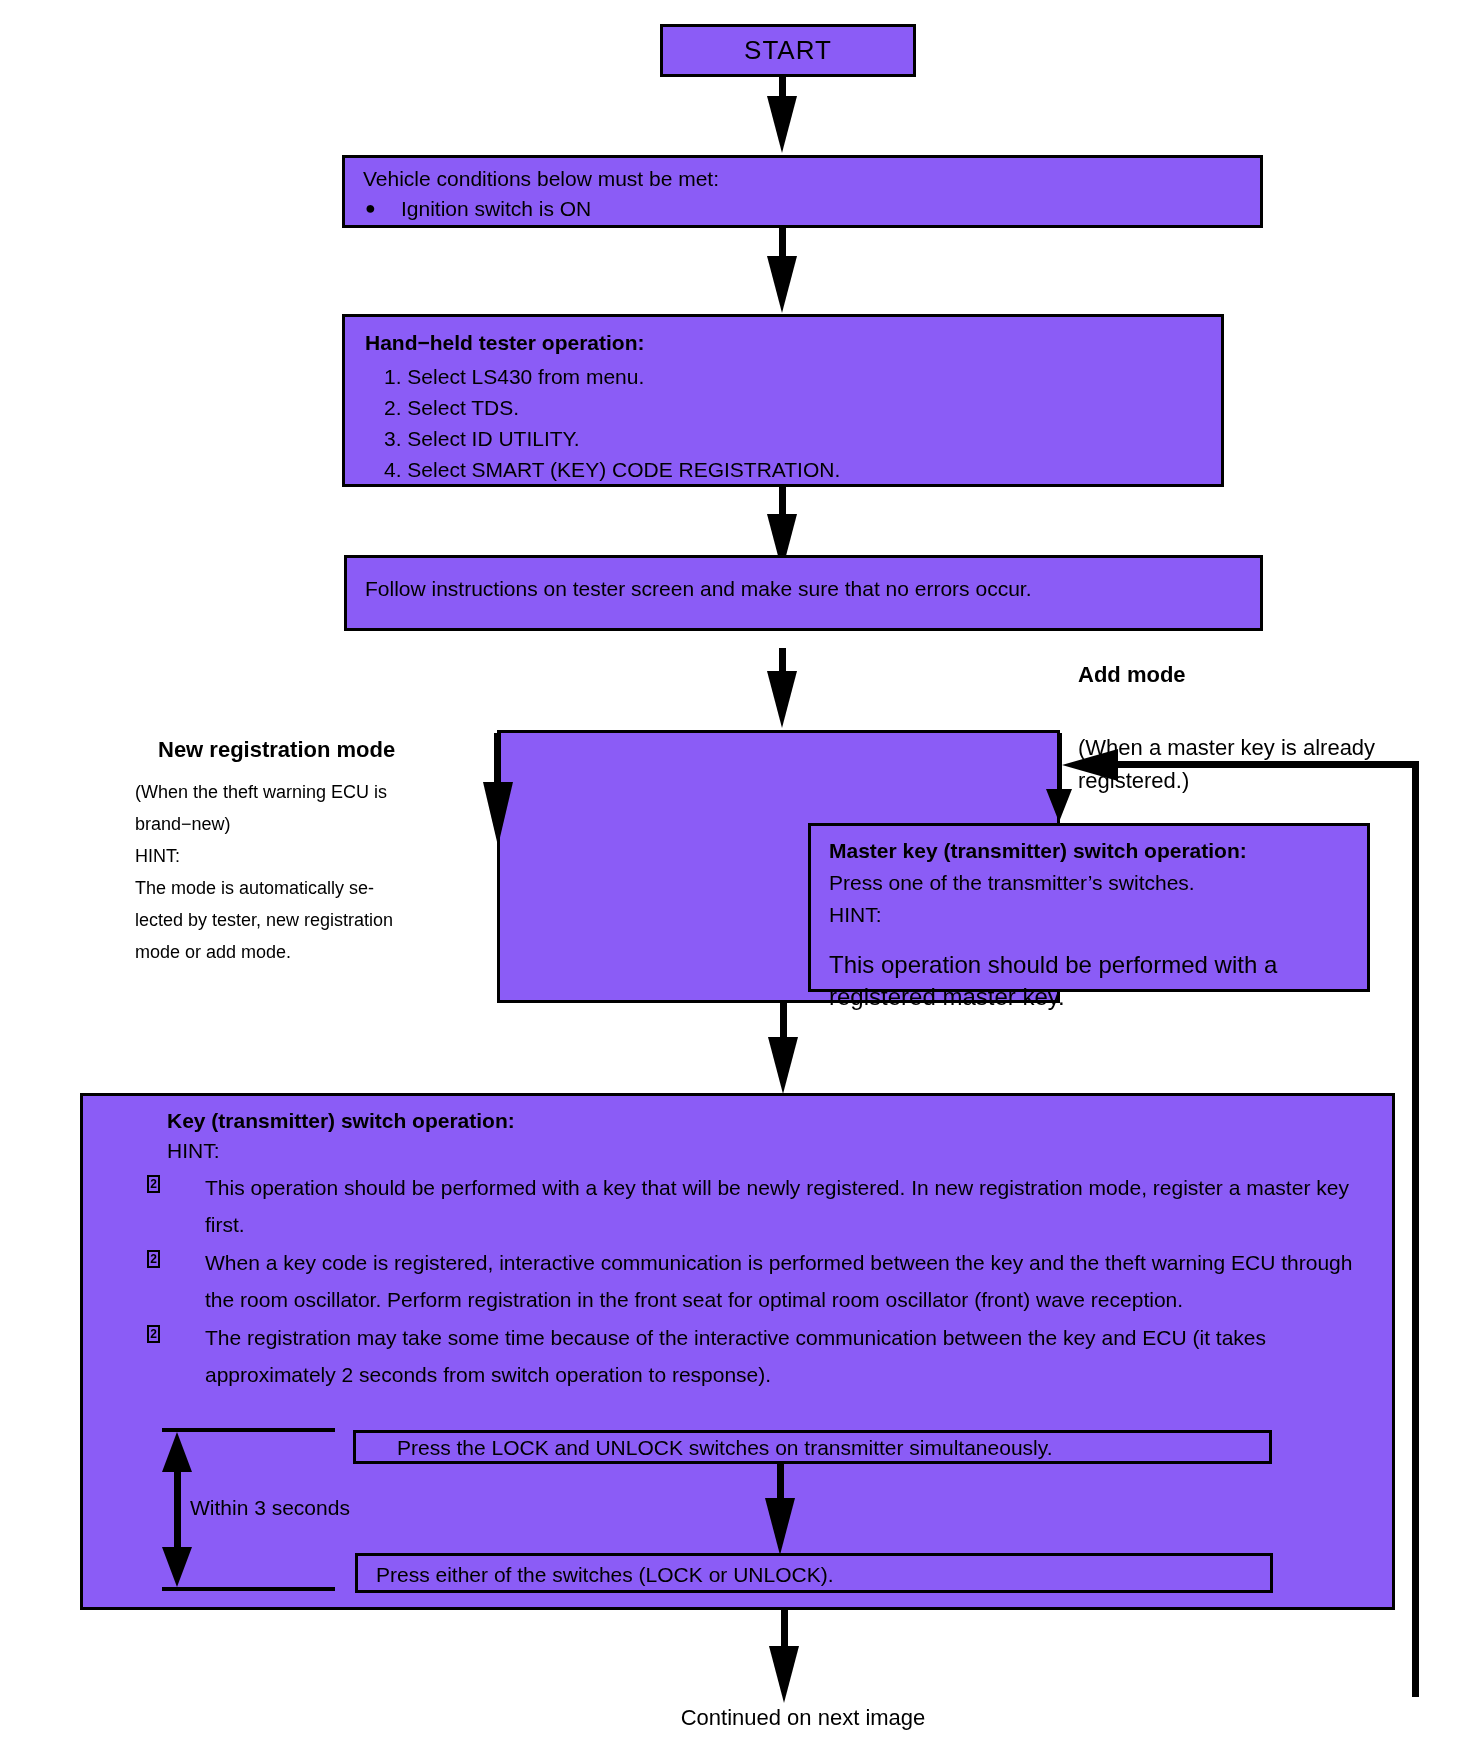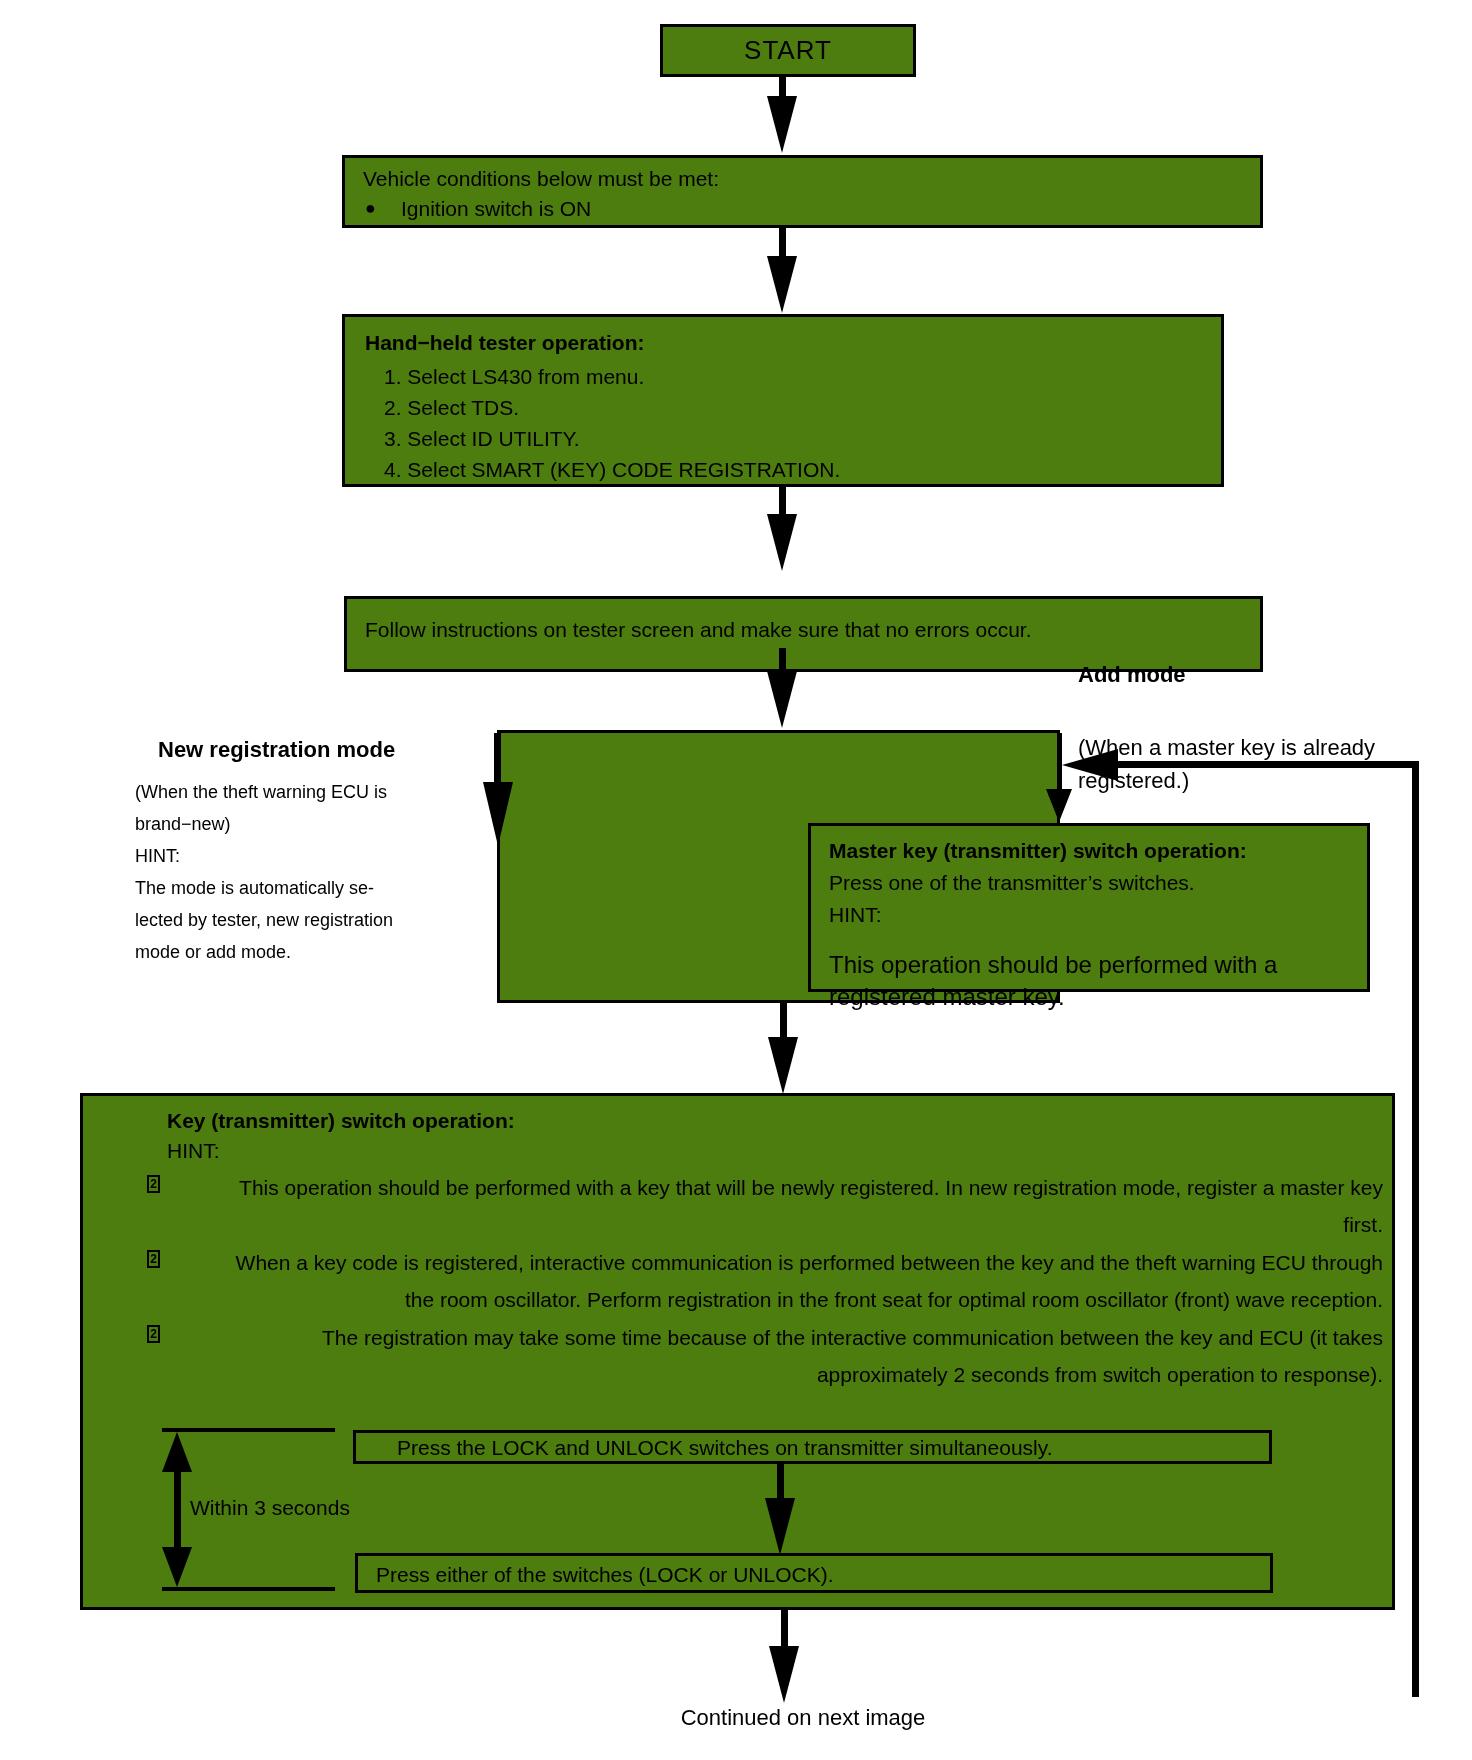--- a/index.html
+++ b/index.html
@@ -1,36 +1,36 @@
 <!DOCTYPE html>
 <html><head>
 <meta charset="utf-8">
 <style>
   html,body{margin:0;padding:0;background:#ffffff;}
   .page{
     position:relative;width:1472px;height:1760px;background:#ffffff;
     font-family:"Liberation Sans","DejaVu Sans",sans-serif;color:#000;
     overflow:hidden;
   }
-  .box{position:absolute;border:3px solid #000;background:#4d7c0f;box-sizing:border-box;}
+  .box{position:absolute;border:3px solid #000;background:#8b5cf6;box-sizing:border-box;}
   .t{position:absolute;white-space:nowrap;font-size:21px;line-height:24px;color:#000;}
   .b{font-weight:700;}
   .lines div{white-space:nowrap;}
   .shaft{position:absolute;background:#000;}
   .tick{position:absolute;background:#000;}
   .head-down{position:absolute;width:0;height:0;border-left:15px solid transparent;border-right:15px solid transparent;border-top:57px solid #000;}
   .head-down-sm{position:absolute;width:0;height:0;border-left:13px solid transparent;border-right:13px solid transparent;border-top:33px solid #000;}
   .head-up{position:absolute;width:0;height:0;border-left:15px solid transparent;border-right:15px solid transparent;border-bottom:40px solid #000;}
   .head-dn40{position:absolute;width:0;height:0;border-left:15px solid transparent;border-right:15px solid transparent;border-top:40px solid #000;}
   .head-left{position:absolute;width:0;height:0;border-top:16px solid transparent;border-bottom:16px solid transparent;border-right:56px solid #000;}
   .sq-bullet{
     position:absolute;width:13px;height:18px;border:2px solid #000;box-sizing:border-box;
     font-size:12px;line-height:14px;text-align:center;font-weight:700;
   }
-  .hint-text{position:absolute;width:1178px;font-size:21px;line-height:37px;color:#000;text-align:right;}
+  .hint-text{position:absolute;width:1178px;font-size:21px;line-height:37px;color:#000;}
   .center-text{text-align:center;}
 </style>
 </head>
 <body>
 
 <div class="page">
 
   <div class="box center-text" style="left:660px;top:24px;width:256px;height:53px;">
     <div class="t" style="position:static;font-size:26px;line-height:47px;letter-spacing:1px;">START</div>
   </div>
@@ -51,21 +51,21 @@
     <div class="t b" style="left:20px;top:14px;">Hand−held tester operation:</div>
     <div class="t" style="left:39px;top:48px;">1. Select LS430 from menu.</div>
     <div class="t" style="left:39px;top:79px;">2. Select TDS.</div>
     <div class="t" style="left:39px;top:110px;">3. Select ID UTILITY.</div>
     <div class="t" style="left:39px;top:141px;">4. Select SMART (KEY) CODE REGISTRATION.</div>
   </div>
 
   <div class="shaft" style="left:779px;top:487px;width:7px;height:31px;"></div>
   <div class="head-down" style="left:767px;top:514px;"></div>
 
-  <div class="box" style="left:344px;top:596px;width:919px;height:76px;">
+  <div class="box" style="left:344px;top:555px;width:919px;height:76px;">
     <div class="t" style="left:18px;top:19px;">Follow instructions on tester screen and make sure that no errors occur.</div>
   </div>
 
   <div class="shaft" style="left:779px;top:648px;width:7px;height:28px;"></div>
   <div class="head-down" style="left:767px;top:671px;"></div>
 
   <div class="t b" style="left:158px;top:738px;font-size:22px;">New registration mode</div>
   <div class="lines" style="position:absolute;left:135px;top:776px;font-size:18px;line-height:32px;">
     <div>(When the theft warning ECU is</div>
     <div>brand−new)</div>

